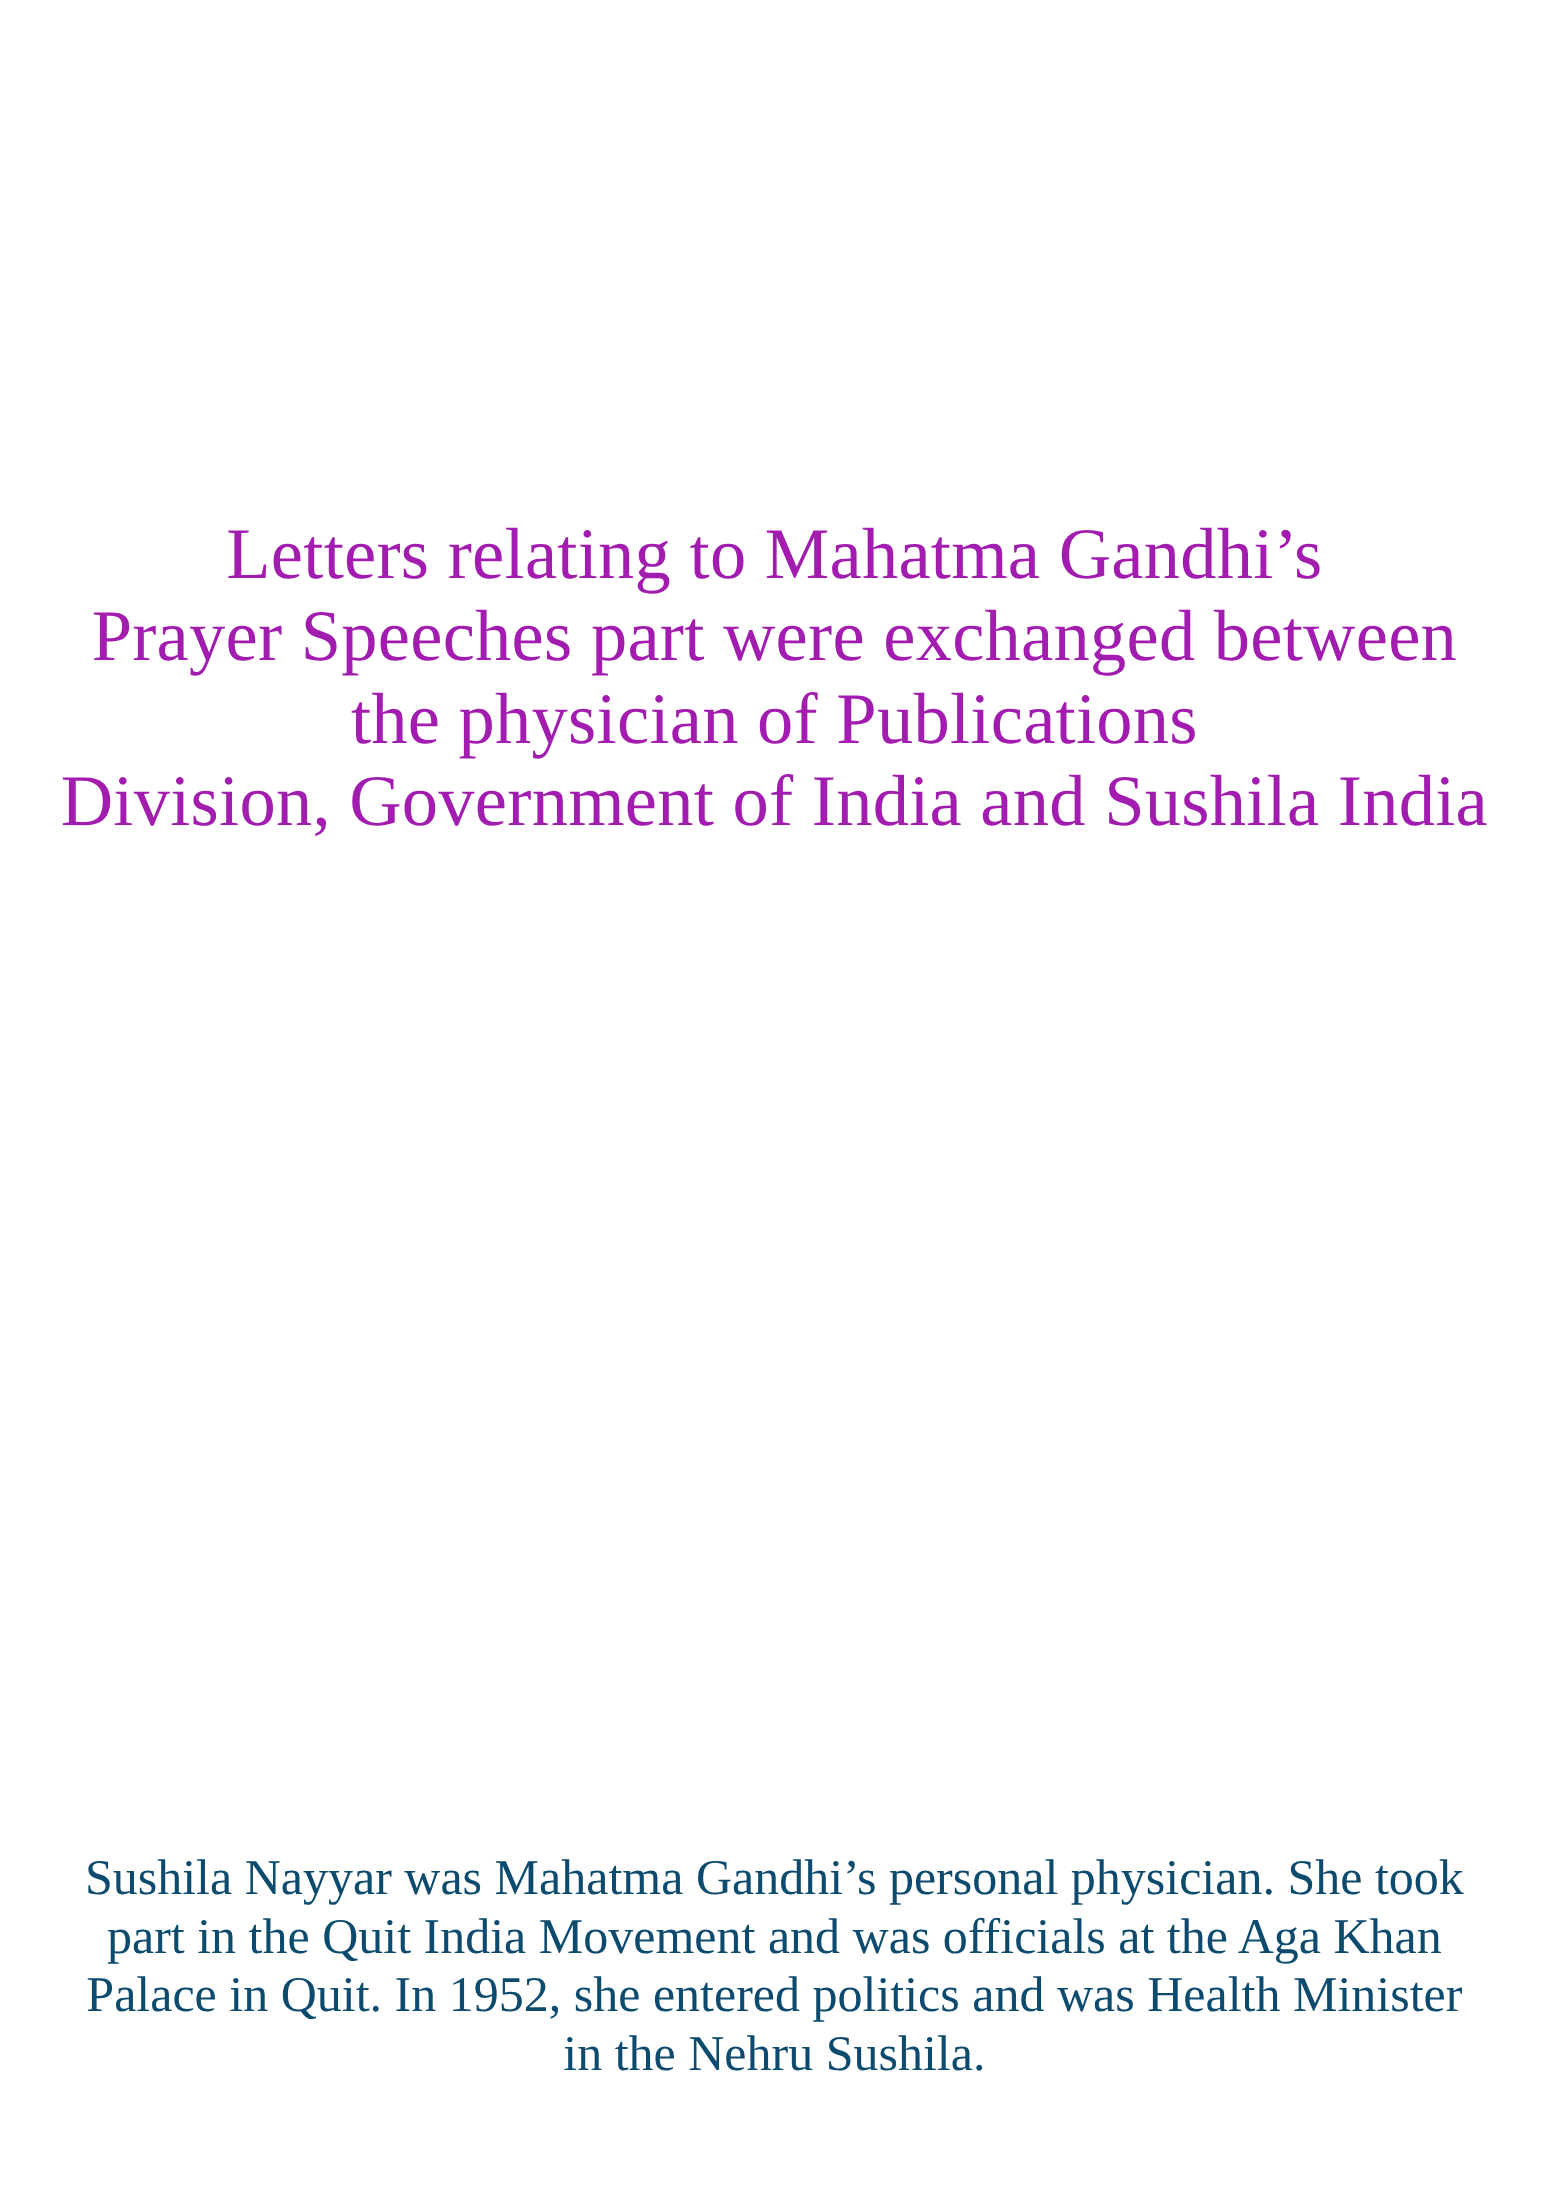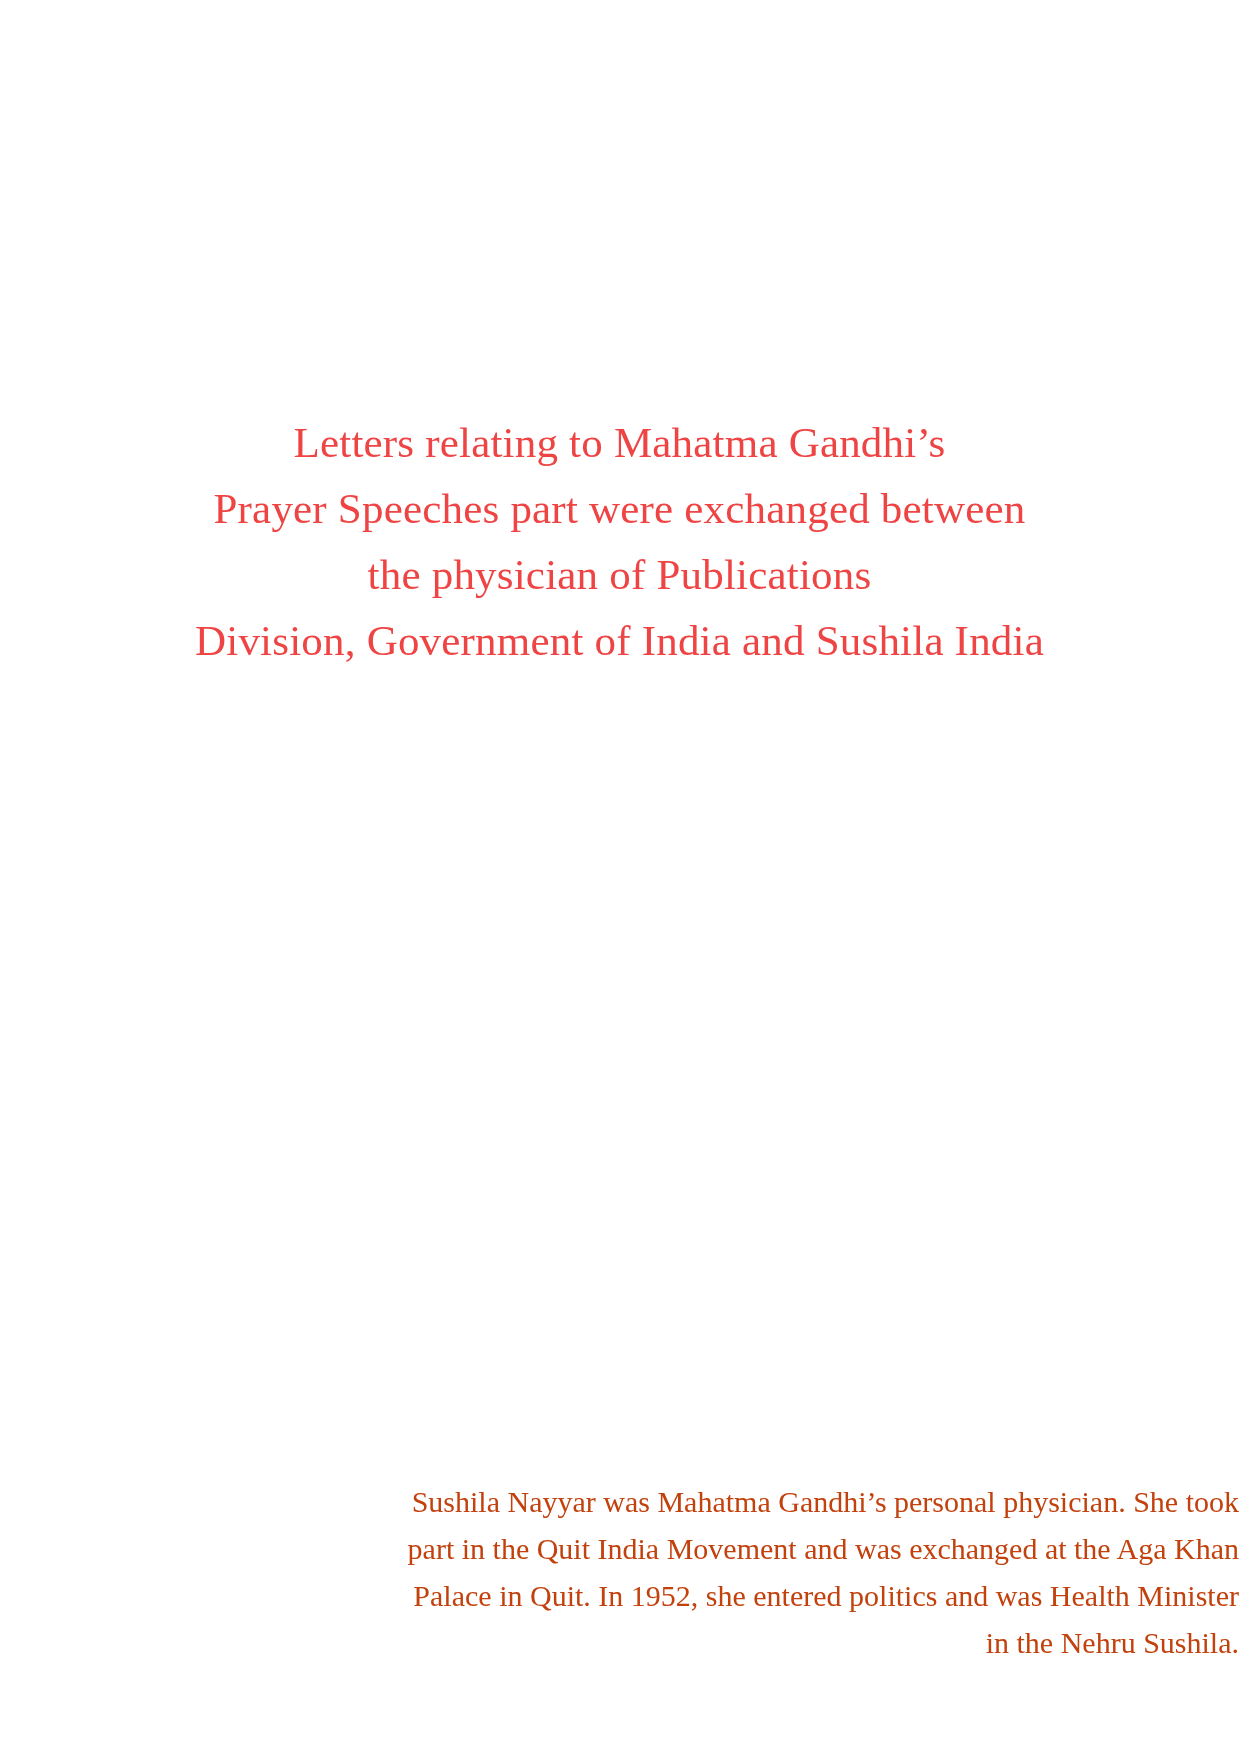--- a/index.html
+++ b/index.html
@@ -24,55 +24,54 @@
 
   .title-block {
     position: absolute;
     top: 410px;
     left: 0;
     width: 100%;
     text-align: center;
   }
 
   .title-line {
-    font-size: 43px;
+    font-size: 58px;
     line-height: 66px;
     letter-spacing: 0.2px;
-    color: #ef4444;
+    color: #a21caf;
     white-space: nowrap;
   }
 
   .note-block {
     position: absolute;
     top: 1478px;
     left: 0;
     width: 100%;
     text-align: center;
   }
 
   .note-line {
-    font-size: 30px;
+    font-size: 40px;
     line-height: 47px;
-    color: #c2410c;
+    color: #0c4a6e;
     white-space: nowrap;
-    text-align: right;
   }
 </style>
 </head>
 <body>
 
 <div class="page">
 
   <div class="title-block">
     <div class="title-line">Letters relating to Mahatma Gandhi’s</div>
     <div class="title-line">Prayer Speeches part were exchanged between</div>
     <div class="title-line">the physician of Publications</div>
     <div class="title-line">Division, Government of India and Sushila India</div>
   </div>
 
   <div class="note-block">
     <div class="note-line">Sushila Nayyar was Mahatma Gandhi’s personal physician. She took</div>
-    <div class="note-line">part in the Quit India Movement and was exchanged at the Aga Khan</div>
+    <div class="note-line">part in the Quit India Movement and was officials at the Aga Khan</div>
     <div class="note-line">Palace in Quit. In 1952, she entered politics and was Health Minister</div>
     <div class="note-line">in the Nehru Sushila.</div>
   </div>
 
 </div>
 
 </body></html>

